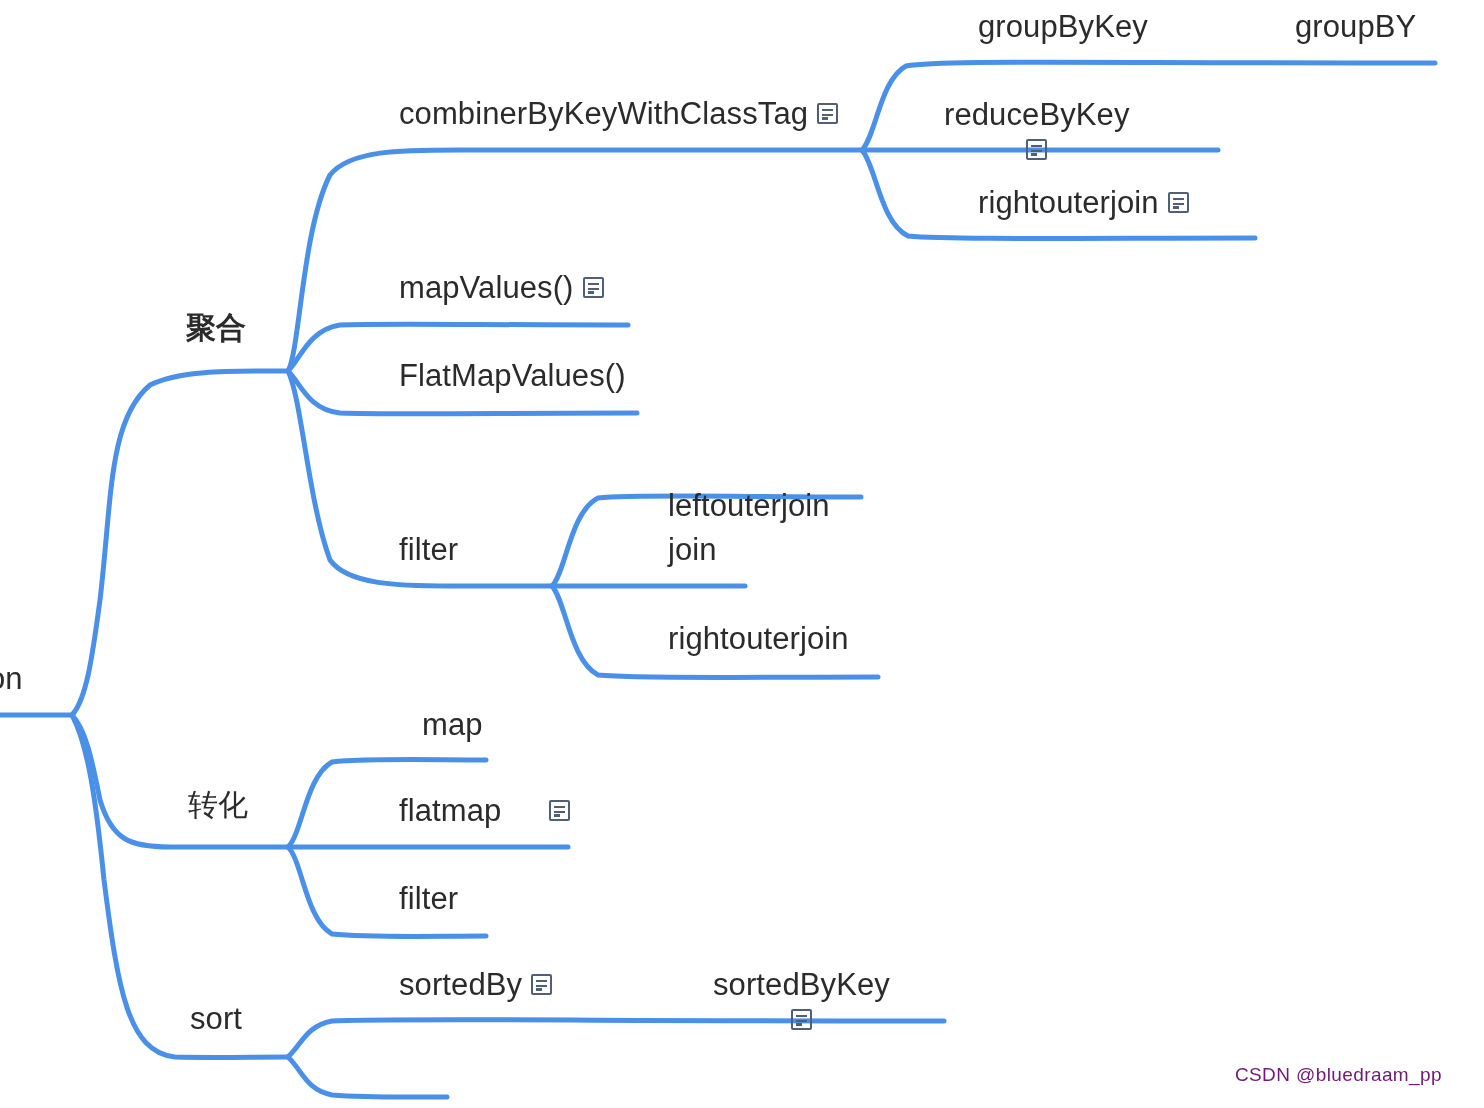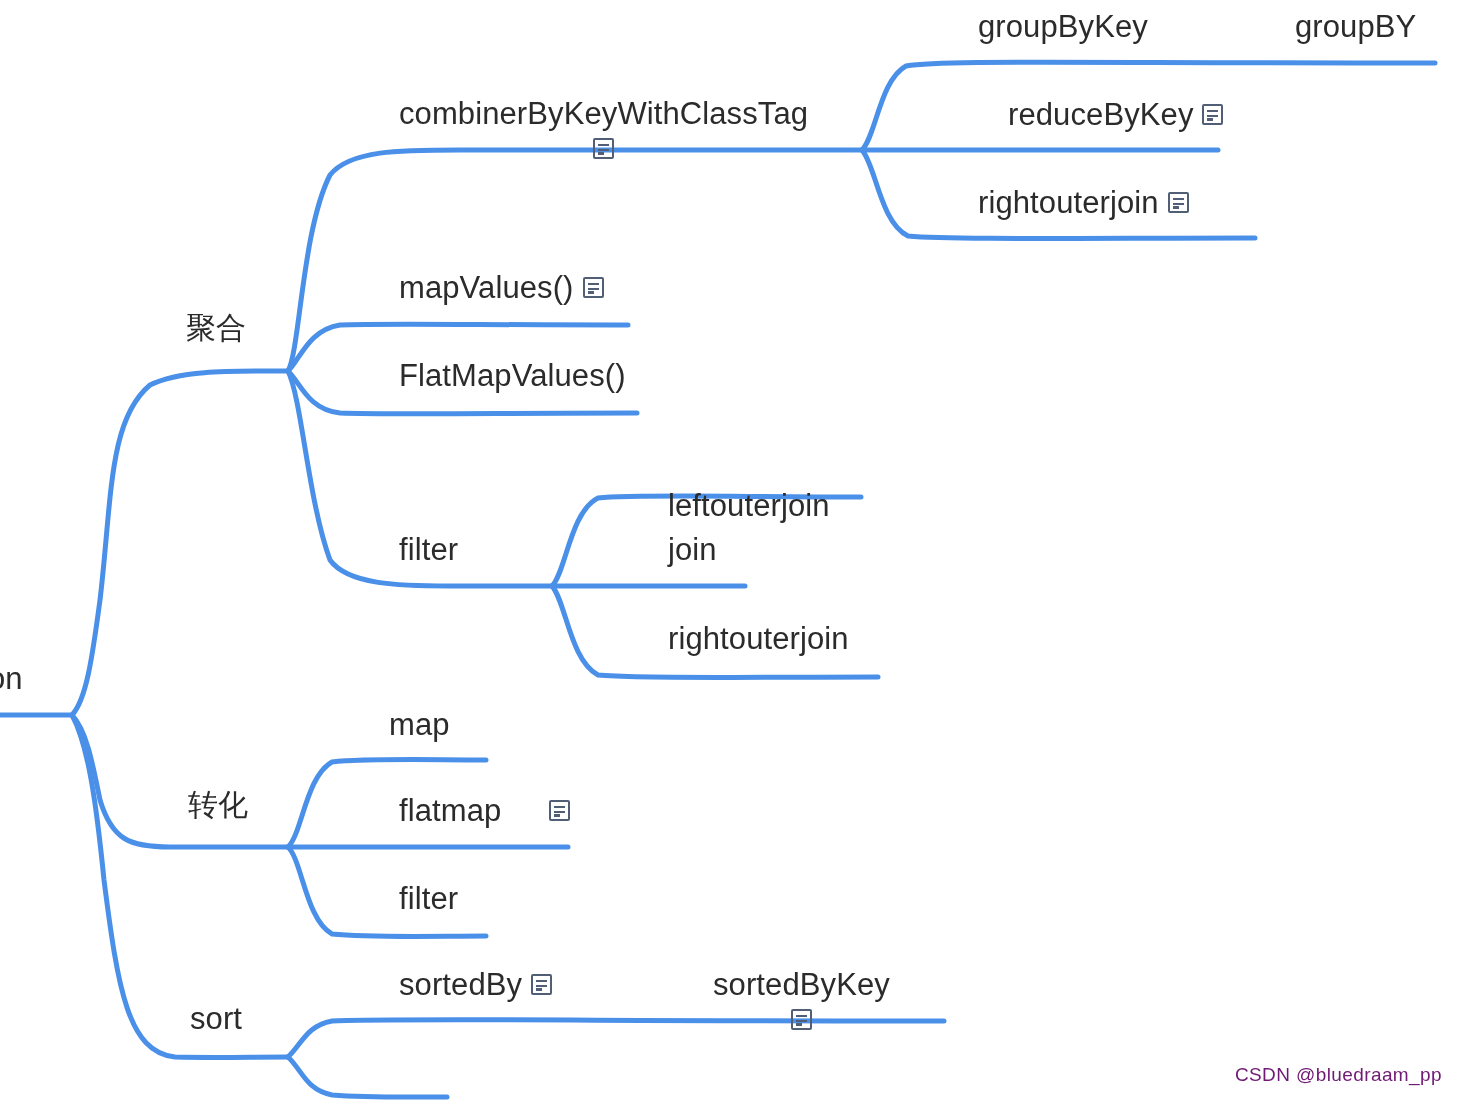--- a/index.html
+++ b/index.html
@@ -119,33 +119,33 @@
 
       <path d="M 288 1057 C 302 1044, 306 1026, 332 1021 C 380 1018, 600 1021, 944 1021"></path>
       <path d="M 288 1057 C 302 1070, 306 1090, 332 1095 C 370 1098, 410 1097, 447 1097"></path>
     </g>
   </svg>
 
   <div class="node" style="left:-12px; top:663px;">
     <span class="node-label">on</span>
   </div>
 
-  <div class="node cn" style="left:186px; top:313px;">
+  <div class="node cn" style="left:186px; top:313px;font-weight:bold;">
     <span class="node-label">聚合</span>
   </div>
 
   <div class="node cn" style="left:188px; top:790px;">
     <span class="node-label">转化</span>
   </div>
 
   <div class="node" style="left:190px; top:1003px;">
     <span class="node-label">sort</span>
   </div>
 
-  <div class="node" style="left:399px; top:98px;flex-direction:column;">
+  <div class="node" style="left:399px; top:98px;">
     <span class="node-label">combinerByKeyWithClassTag</span>
     <span class="note-icon"></span>
   </div>
 
   <div class="node" style="left:399px; top:272px;">
     <span class="node-label">mapValues()</span>
     <span class="note-icon"></span>
   </div>
 
   <div class="node" style="left:399px; top:360px;">
@@ -157,21 +157,21 @@
   </div>
 
   <div class="node" style="left:978px; top:11px;">
     <span class="node-label">groupByKey</span>
   </div>
 
   <div class="node" style="left:1295px; top:11px;">
     <span class="node-label">groupBY</span>
   </div>
 
-  <div class="node" style="left:1008px; top:99px;">
+  <div class="node" style="left:944px; top:99px;flex-direction:column;">
     <span class="node-label">reduceByKey</span>
     <span class="note-icon"></span>
   </div>
 
   <div class="node" style="left:978px; top:187px;">
     <span class="node-label">rightouterjoin</span>
     <span class="note-icon"></span>
   </div>
 
   <div class="node" style="left:668px; top:445px;margin-top:45px;">
@@ -179,21 +179,21 @@
   </div>
 
   <div class="node" style="left:668px; top:534px;justify-content:center;">
     <span class="node-label">join</span>
   </div>
 
   <div class="node" style="left:668px; top:623px;">
     <span class="node-label">rightouterjoin</span>
   </div>
 
-  <div class="node" style="left:389px; top:709px;">
+  <div class="node" style="left:422px; top:709px;">
     <span class="node-label">map</span>
   </div>
 
   <div class="node" style="left:399px; top:795px;gap:48px;">
     <span class="node-label">flatmap</span>
     <span class="note-icon"></span>
   </div>
 
   <div class="node" style="left:399px; top:883px;">
     <span class="node-label">filter</span>

